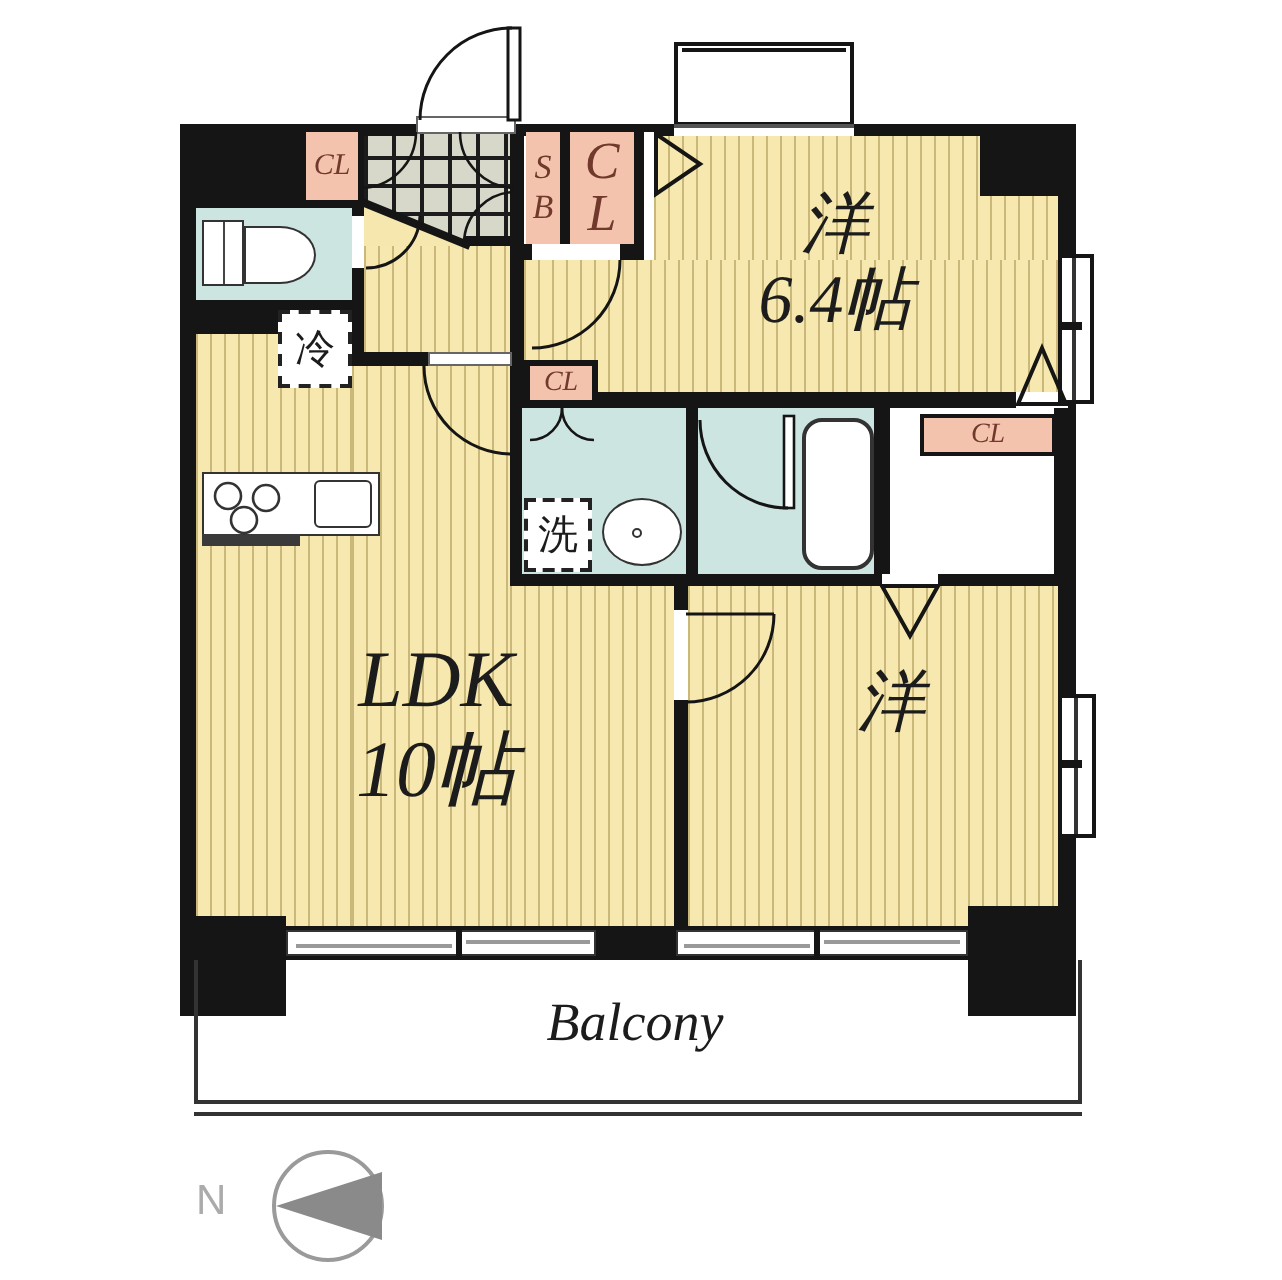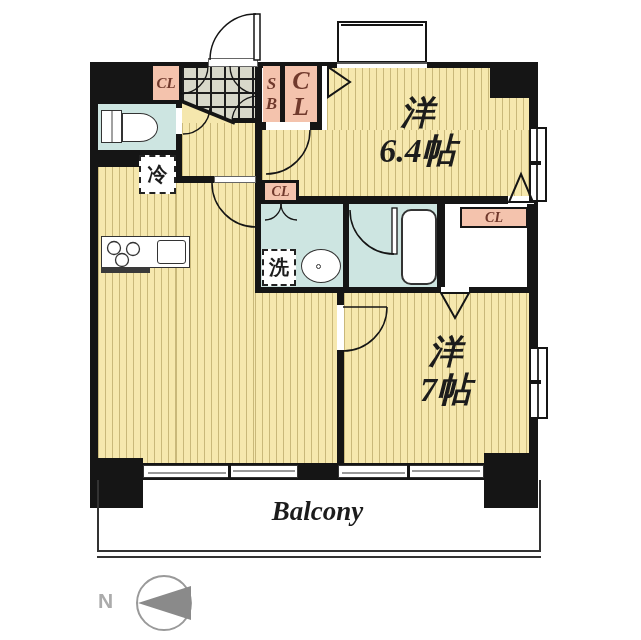--- a/index.html
+++ b/index.html
@@ -1,17 +1,17 @@
 <!DOCTYPE html>
 <html><head>
 <meta charset="utf-8">
 <style>
   html,body{margin:0;padding:0;background:#fff;}
   #plan{position:relative;width:635px;height:640px;background:#fff;overflow:hidden;
-        font-family:"Liberation Serif","DejaVu Serif",serif;font-weight:bold;}
+        font-family:"Liberation Serif","DejaVu Serif",serif;}
   .abs{position:absolute;}
   .w{position:absolute;background:#151515;}
   .wh{position:absolute;background:#ffffff;}
   .floor{position:absolute;background:repeating-linear-gradient(90deg,#c9b87a 0 1px,#f6e8ae 1px 7px);}
   .blue{position:absolute;background:#cde5e1;}
   .tile{position:absolute;background-color:#d8d8ca;
         background-image:repeating-linear-gradient(0deg,#1c1c1c 0 2px,transparent 2px 14px),
                          repeating-linear-gradient(90deg,#1c1c1c 0 2px,transparent 2px 14px);}
   .pink{position:absolute;background:#f4c3ad;display:flex;align-items:center;justify-content:center;
         flex-direction:column;color:#70392c;font-style:italic;box-sizing:border-box;}
@@ -178,23 +178,24 @@
   <div class="abs" style="left:97px;top:556px;width:444px;height:2px;background:#333;"></div>
   <div class="lbl" style="left:97px;top:496px;width:441px;font-size:27px;">
     <span>Balcony</span>
   </div>
 
   <div class="lbl" style="left:340px;top:94px;width:155px;font-size:34px;">
     <div>洋</div>
     <div>6.4帖</div>
   </div>
   <div class="lbl" style="left:148px;top:318px;width:140px;font-size:40px;">
+    <div>LDK</div>
+    <div>10帖</div>
   </div>
   <div class="lbl" style="left:388px;top:333px;width:115px;font-size:34px;">
     <div>洋</div>
-    <div>7帖</div>
   </div>
 
   <div class="abs" style="left:98px;top:589px;font-family:'Liberation Sans','DejaVu Sans',sans-serif;font-size:21px;color:#ababab;">
     <span>N</span>
   </div>
 
 </div>
 
 </body></html>

